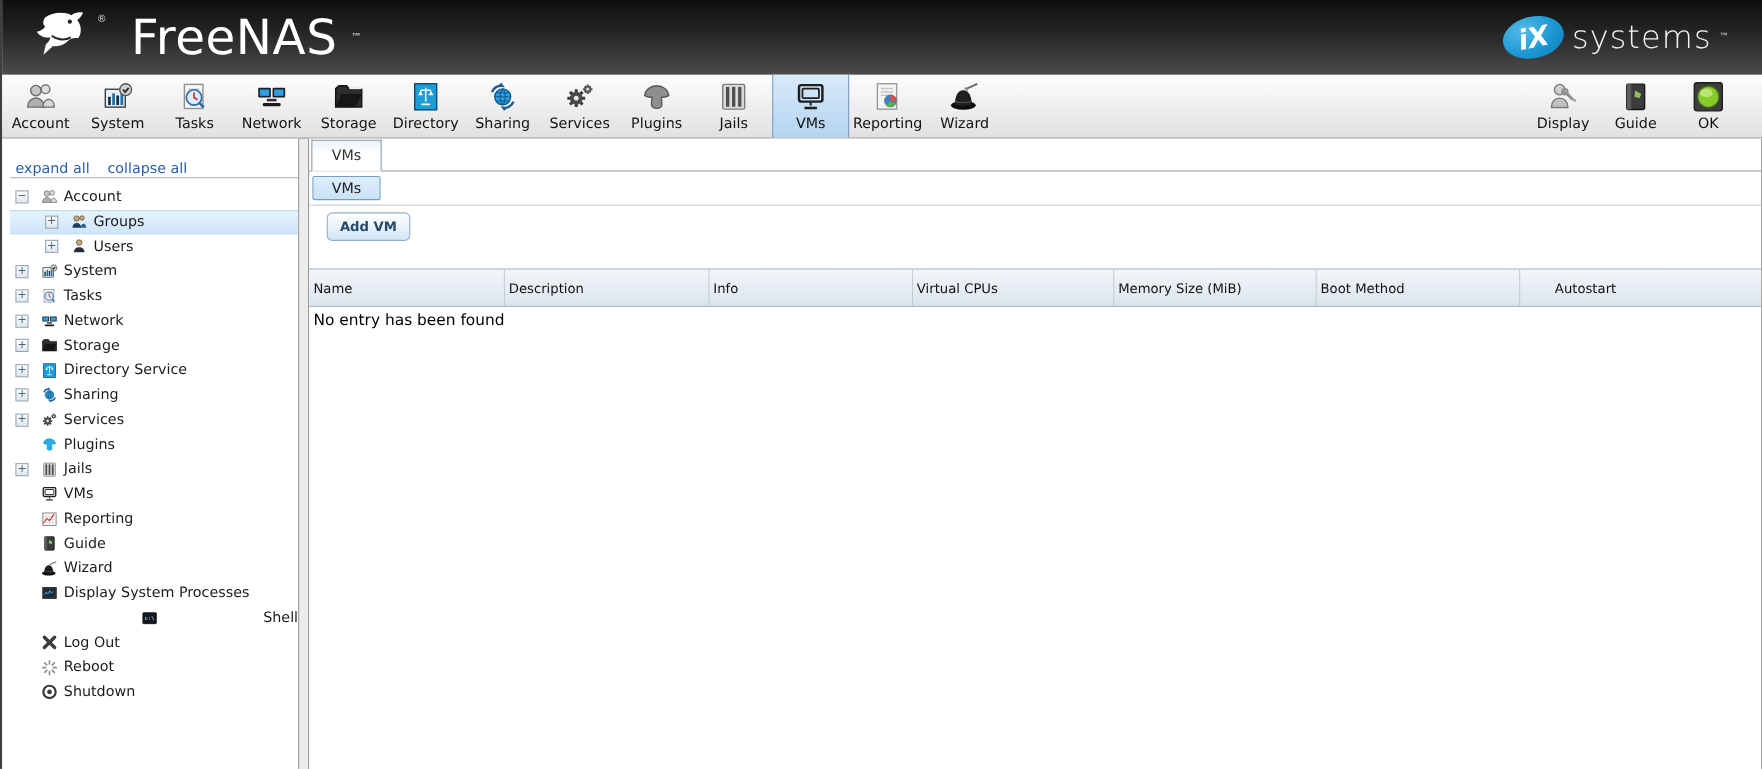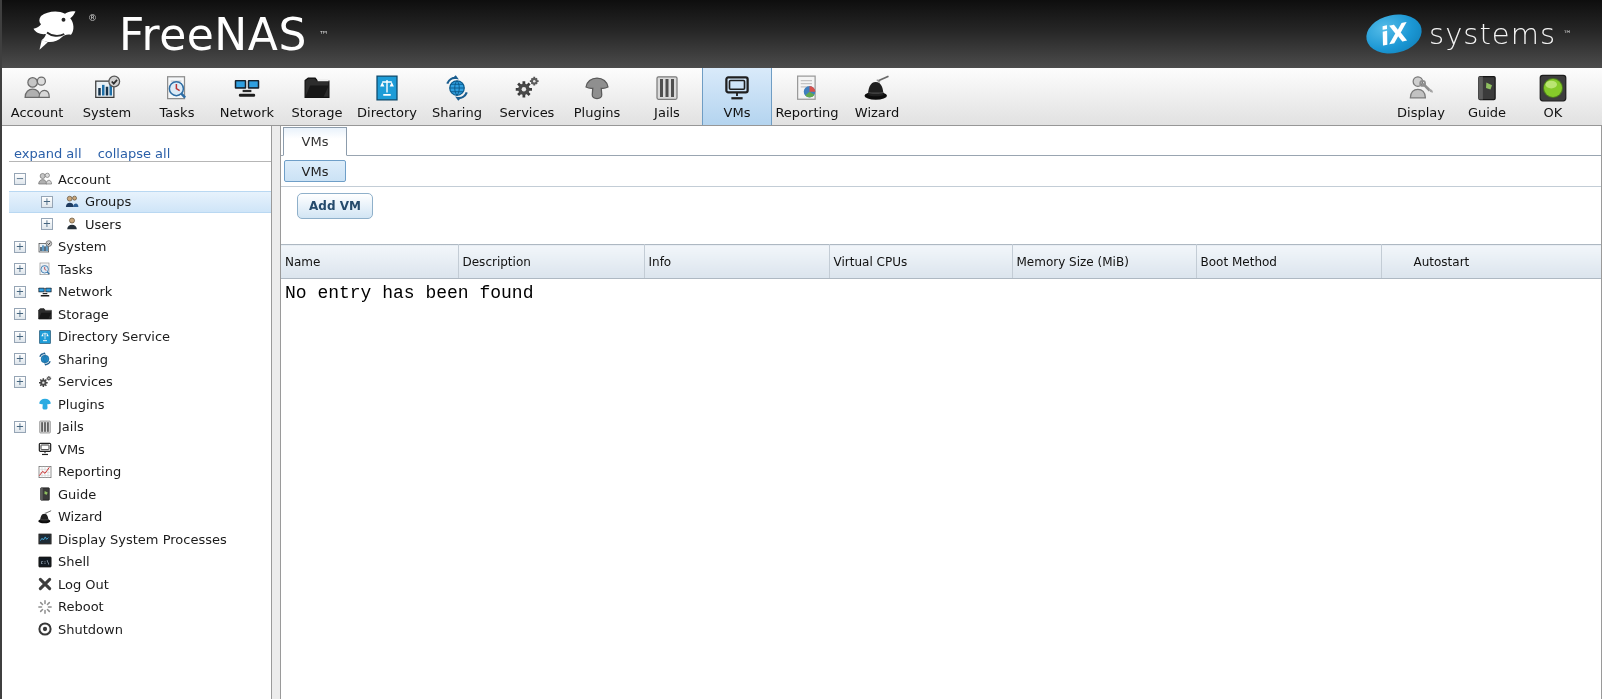--- a/index.html
+++ b/index.html
@@ -69,21 +69,21 @@
   .btn-add { font-family:inherit; font-size:12px; font-weight:bold; color:#254a6b;
              padding:5px 11px; border-radius:5px; border:1px solid #8fb0ca;
              background:linear-gradient(#ffffff,#d2e5f4); cursor:pointer; }
 
   table.grid { width:100%; border-collapse:collapse; }
   table.grid th { height:34px; background:linear-gradient(#f2f6fa,#dbe4ed);
                   border-top:1px solid #aeb8c2; border-bottom:1px solid #aeb8c2;
                   border-right:1px solid #c3ccd5; font-weight:normal; font-size:12px;
                   text-align:left; padding:2px 4px; color:#111; cursor:pointer; }
   table.grid th:last-child { border-right:none;padding-left:32px; }
-  table.grid td { font-size:18px; padding:4px 4px; color:#000;font-family:Liberation Mono, monospace; }
+  table.grid td { font-size:14px; padding:4px 4px; color:#000; }
 </style>
 </head>
 <body>
 
 <div class="page">
 
   <header class="hdr">
     <div class="brand">
       <span class="shark">
         <svg viewBox="0 0 72 64">
@@ -506,21 +506,21 @@
             <span class="tspacer"></span>
             <span class="ticon">
               <svg viewBox="0 0 24 24">
                 <rect x="2.8" y="4.5" width="18.4" height="15" fill="#3a3a3a" stroke="#141414"></rect>
                 <rect x="4.2" y="6" width="15.6" height="12" fill="#1d2b36"></rect>
                 <path d="M5 14.5l2.6-3.6 2 2.6 2.8-4.6 2 3.6 2.6-2.6" stroke="#4db4e8" stroke-width="1.3" fill="none"></path>
               </svg>
             </span>
             <span>Display System Processes</span>
           </div>
-          <div class="trow" style="padding-left: 5px;">
+          <div class="trow" style="padding-left: 5px; justify-content: space-between;">
             <span class="tspacer"></span>
             <span class="ticon">
               <svg viewBox="0 0 24 24">
                 <rect x="2.8" y="4.5" width="18.4" height="15" rx="1" fill="#202020" stroke="#000"></rect>
                 <rect x="4" y="5.6" width="16" height="12.8" fill="#101820"></rect>
                 <text x="5.2" y="14.8" font-size="7.5" fill="#cfe3f5" font-family="monospace">c:\</text>
               </svg>
             </span>
             <span>Shell</span>
           </div>

